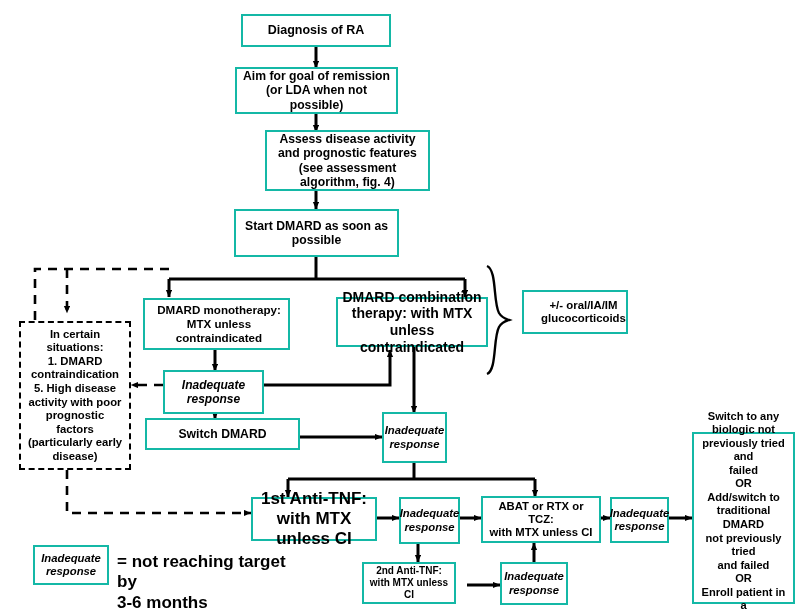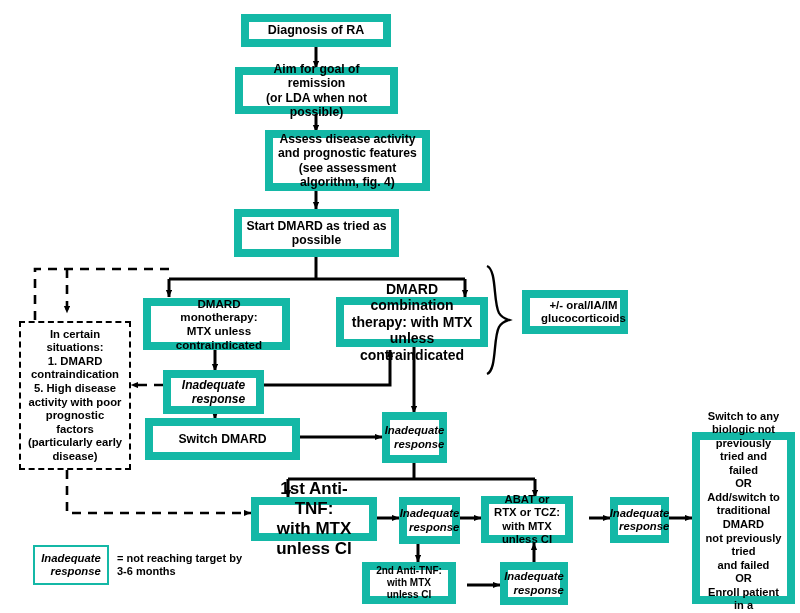--- a/index.html
+++ b/index.html
@@ -11,40 +11,39 @@
     position: relative;
     width: 800px;
     height: 613px;
     background: #ffffff;
     font-family: "Liberation Sans", sans-serif;
     overflow: hidden;
   }
   .node {
     position: absolute;
     box-sizing: border-box;
-    border: 8px solid #14b8a6;
+    border: 2px solid #14b8a6;
     background: #ffffff;
     display: flex;
     align-items: center;
     justify-content: center;
     text-align: center;
     font-weight: bold;
     color: #000000;
     line-height: 1.18;
     padding: 2px 3px;
     white-space: pre-line;
     z-index: 3;
   }
   .node.dashed {
     border: 2px dashed #000000;
   }
   .node.italic {
     font-style: italic;
     font-weight: bold;
-    text-align: right;
   }
   .legend-text {
     position: absolute;
     font-family: "Liberation Sans", sans-serif;
     font-weight: bold;
     color: #000000;
     text-align: left;
     line-height: 1.2;
     white-space: pre-line;
     z-index: 3;
@@ -144,21 +143,21 @@
 
   <div class="node" style="left:235px; top:67px; width:163px; height:47px; font-size:12.2px;">Aim for goal of remission
 (or LDA when not
 possible)</div>
 
   <div class="node" style="left:234px; top:130px; width:165px; height:61px; font-size:12.2px;margin-left:31px;">Assess disease activity
 and prognostic features
 (see assessment
 algorithm, fig. 4)</div>
 
-  <div class="node" style="left:234px; top:209px; width:165px; height:48px; font-size:12.2px;">Start DMARD as tried as
+  <div class="node" style="left:234px; top:209px; width:165px; height:48px; font-size:12.2px;">Start DMARD as soon as
 possible</div>
 
   <div class="node" style="left:143px; top:298px; width:147px; height:52px; font-size:11.6px;padding-left:8px;">DMARD monotherapy:
 MTX unless
 contraindicated</div>
 
   <div class="node" style="left:336px; top:297px; width:152px; height:50px; font-size:14px;">DMARD combination
 therapy: with MTX unless
 contraindicated</div>
 
@@ -172,32 +171,32 @@
 5.  High disease
 activity with poor
 prognostic
 factors
 (particularly early
 disease)</div>
 
   <div class="node italic" style="left:163px; top:370px; width:101px; height:44px; font-size:12px;">Inadequate
 response</div>
 
-  <div class="node" style="left:145px; top:418px; width:155px; height:42px; font-size:12.2px;">Switch DMARD</div>
+  <div class="node" style="left:145px; top:418px; width:155px; height:32px; font-size:12.2px;">Switch DMARD</div>
 
   <div class="node italic" style="left:382px; top:412px; width:65px; height:51px; font-size:11.3px;">Inadequate
 response</div>
 
   <div class="node" style="left:251px; top:497px; width:126px; height:44px; font-size:17px;">1st Anti-TNF:
 with MTX unless CI</div>
 
   <div class="node italic" style="left:399px; top:497px; width:61px; height:47px; font-size:11.3px;">Inadequate
 response</div>
 
-  <div class="node" style="left:481px; top:496px; width:92px; height:47px; font-size:11.3px;">ABAT or RTX or TCZ:
+  <div class="node" style="left:481px; top:496px; width:120px; height:47px; font-size:11.3px;">ABAT or RTX or TCZ:
 with MTX unless CI</div>
 
   <div class="node italic" style="left:610px; top:497px; width:59px; height:46px; font-size:11.3px;">Inadequate
 response</div>
 
   <div class="node" style="left:362px; top:562px; width:94px; height:42px; font-size:10px;">2nd Anti-TNF:
 with MTX unless CI</div>
 
   <div class="node italic" style="left:500px; top:562px; width:68px; height:43px; font-size:11.3px;">Inadequate
 response</div>
@@ -211,16 +210,16 @@
 traditional DMARD
 not previously tried
 and failed
 OR
 Enroll patient in a
 clinical trial</div>
 
   <div class="node italic" style="left:33px; top:545px; width:76px; height:40px; font-size:11.3px; border-width:2px;">Inadequate
 response</div>
 
-  <div class="legend-text" style="left:117px; top:552px; width:175px; font-size:11px;">=  not reaching target by
+  <div class="legend-text" style="left:117px; top:552px; width:175px; font-size:17px;">=  not reaching target by
      3-6 months</div>
 
 </div>
 
 </body></html>

